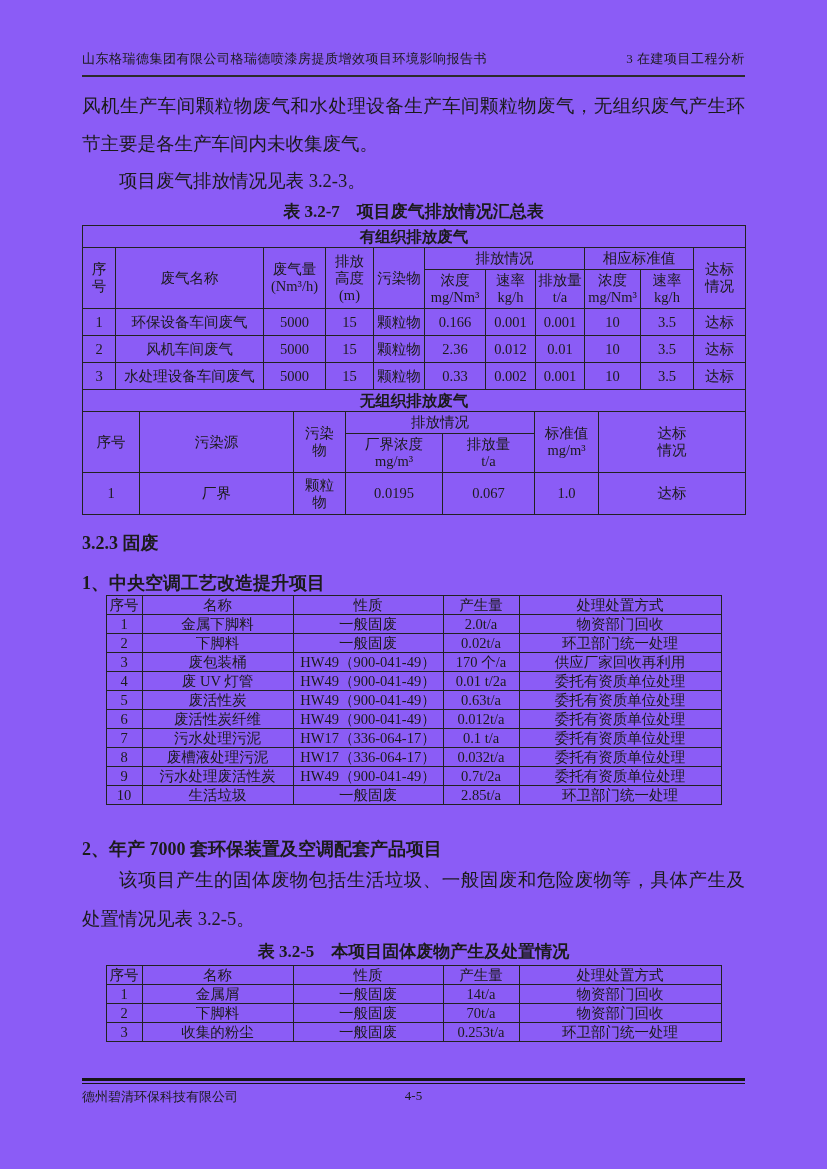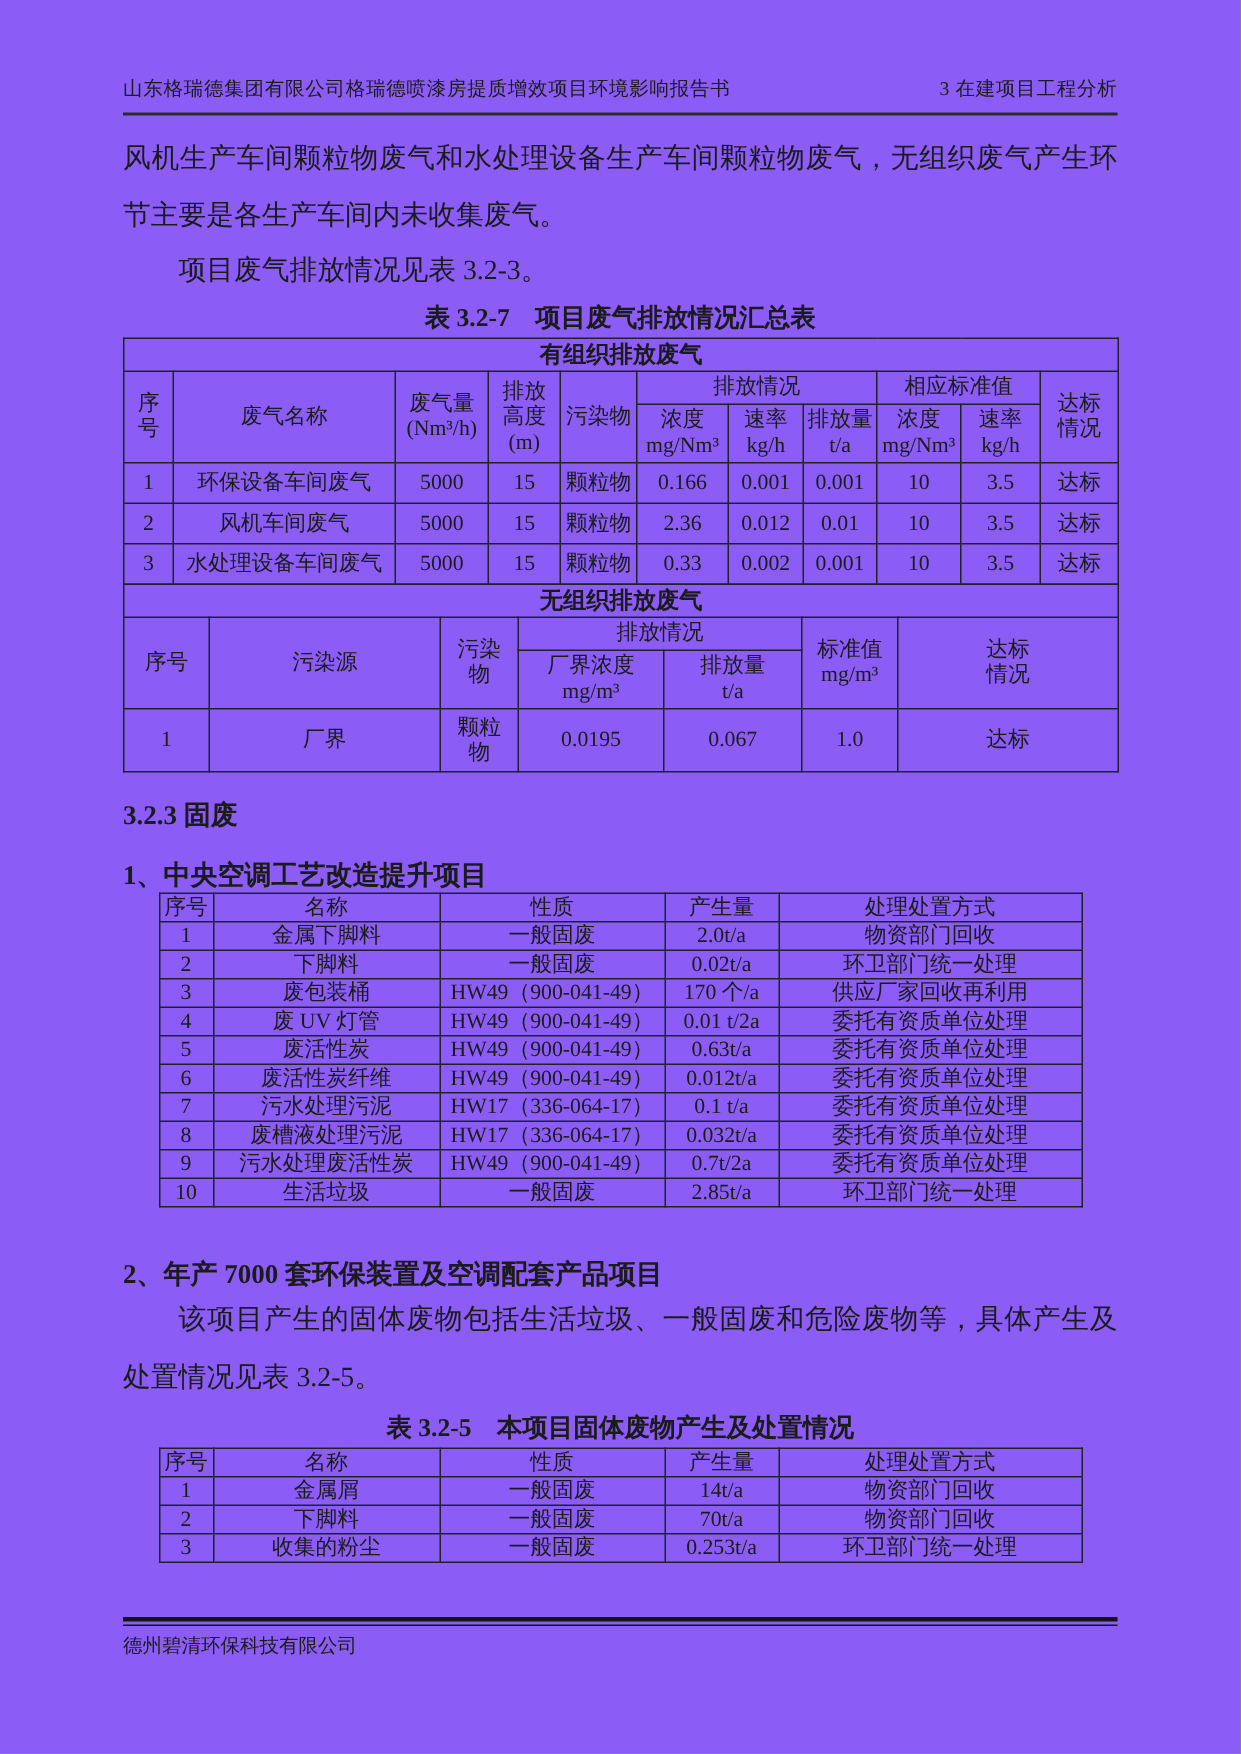--- a/index.html
+++ b/index.html
@@ -352,16 +352,17 @@
           <td>0.253t/a</td>
           <td>环卫部门统一处理</td>
         </tr>
       </tbody>
   </table>
 
   <div class="page-footer">
     <div class="footer-rule"></div>
     <div class="footer-row">
       <span>德州碧清环保科技有限公司</span>
+      <span class="footer-page">4-5</span>
     </div>
   </div>
 
 </div>
 
 </body></html>

